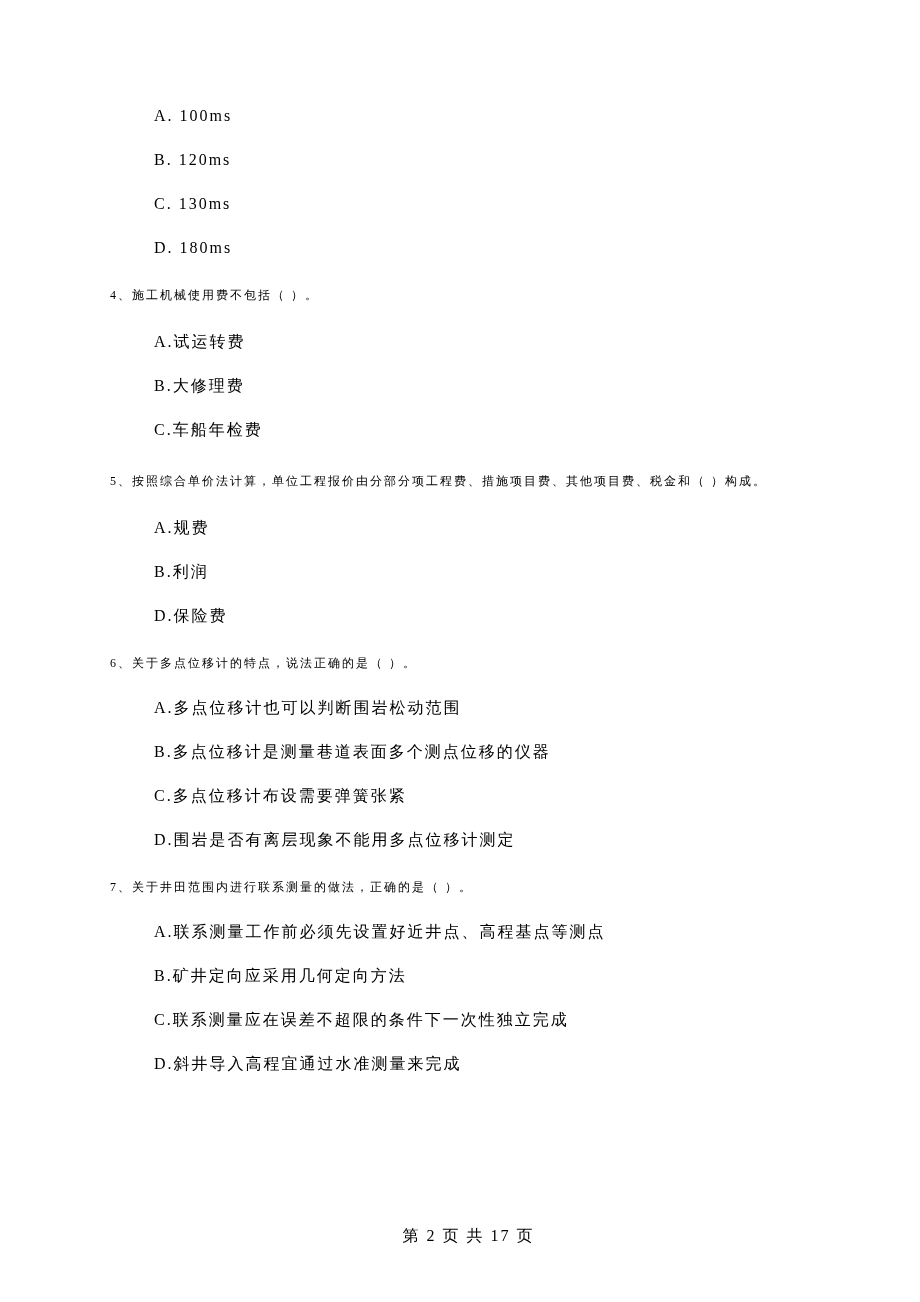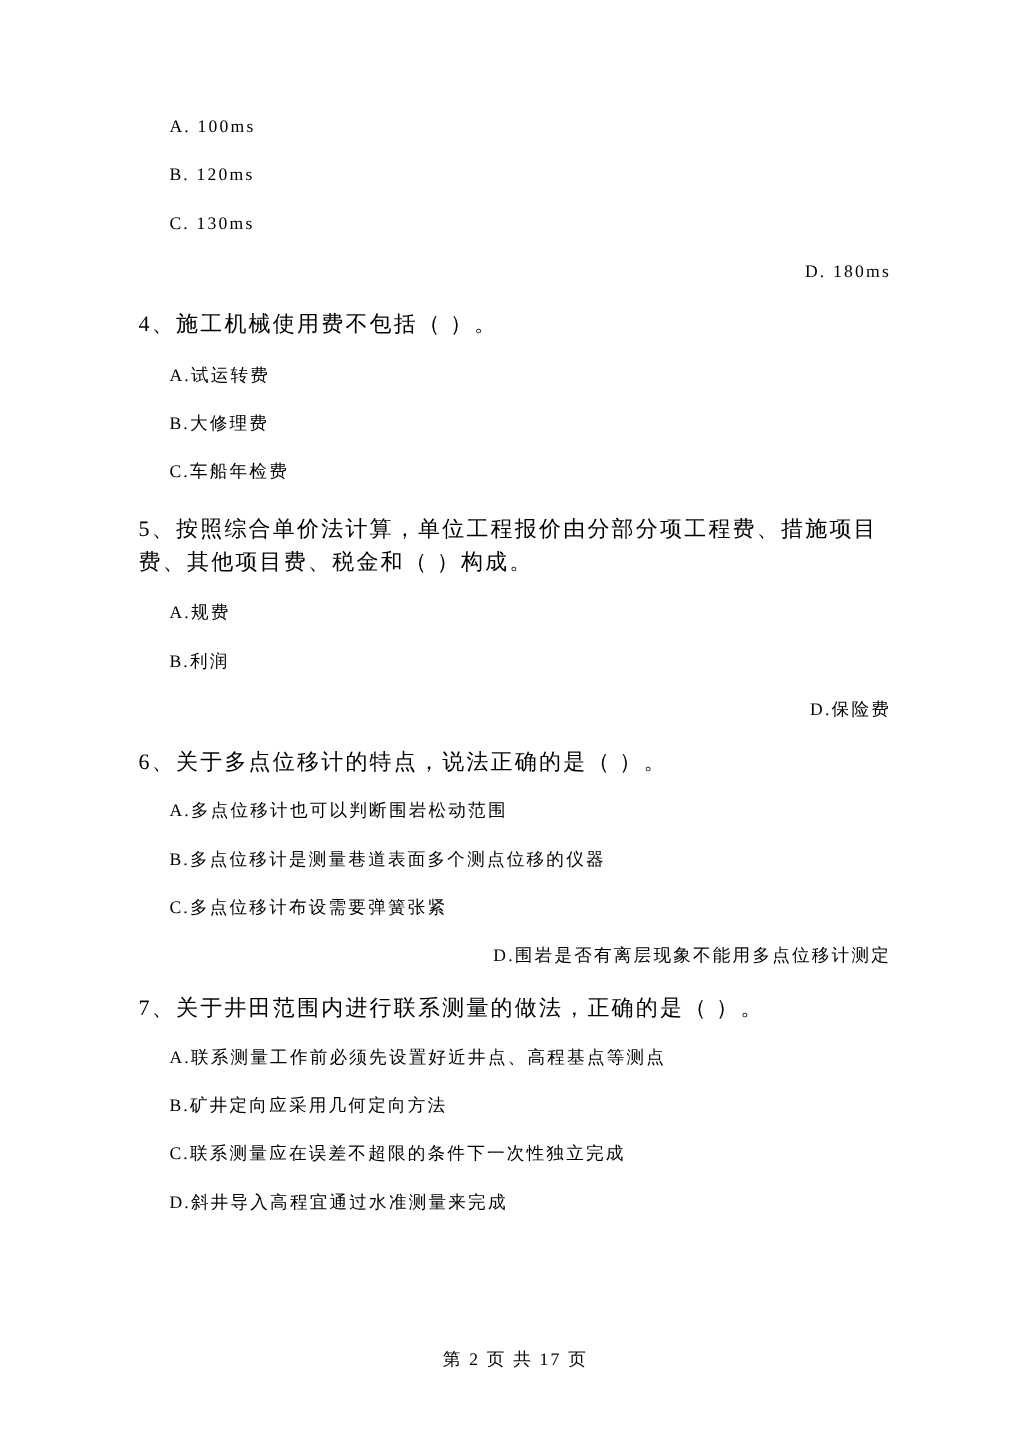--- a/index.html
+++ b/index.html
@@ -21,26 +21,26 @@
     padding: 108px 110px 0 110px; 
   }
   
   .opt-line {
     font-size: 16px;
     line-height: 16px;
     letter-spacing: 2px;
     margin: 0 0 28px 0;
     padding-left: 44px;
   }
-  .opt-line.last-of-group { margin-bottom: 24px; text-align: right; }
+  .opt-line.last-of-group { margin-bottom: 24px; }
   .q-line {
-    font-size: 20px;
+    font-size: 12px;
     line-height: 30px;
     letter-spacing: 2px;
-    margin: 0 0 24px 16px;
+    margin: 0 0 24px 0;
   }
   .q-line.tight { margin-bottom: 22px; }
   
   .footer {
     position: absolute;
     left: 0;
     right: 0;
     bottom: 55px;
     text-align: center;
     font-size: 16px;

